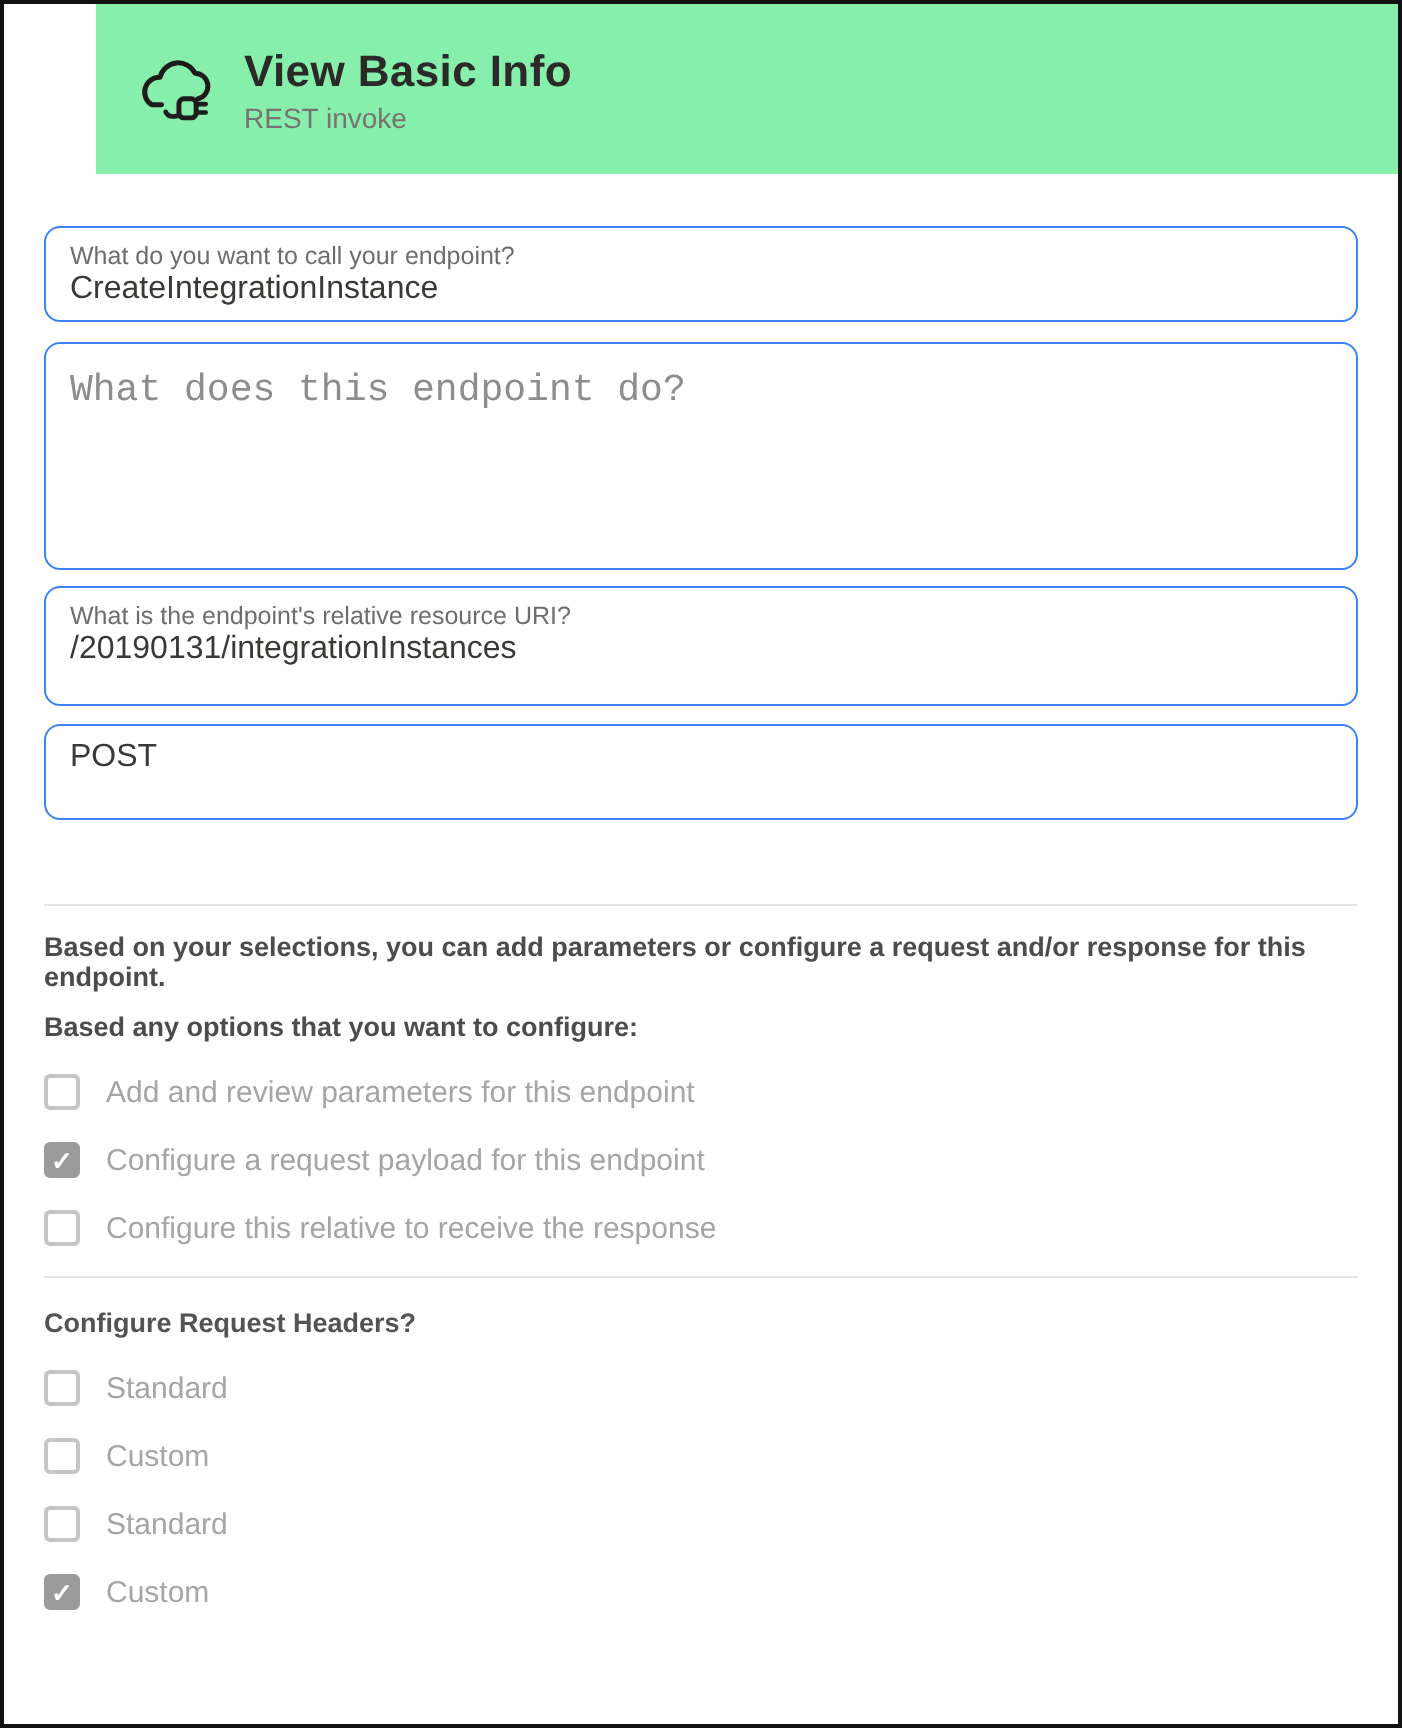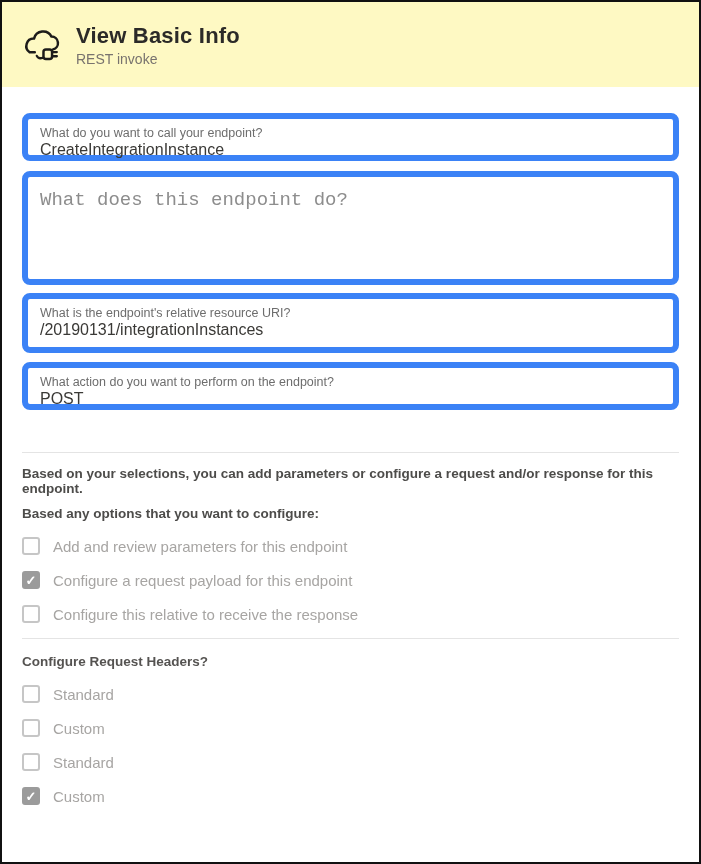--- a/index.html
+++ b/index.html
@@ -10,24 +10,25 @@
     width: 701px;
     height: 864px;
     border: 2px solid #111111;
     background: #ffffff;
     overflow: hidden;
   }
 
   
   .header {
     height: 85px;
-    background: #fef9c3;
+    background: #86efac;
     display: flex;
     align-items: center;
     padding: 0 20px;
+    margin-left: 46px;
   }
   .header-icon {
     width: 42px;
     height: 38px;
     margin-right: 12px;
     flex: 0 0 auto;
     margin-top: 4px;
   }
   .header-titles { display: flex; flex-direction: column; }
   .page-title {
@@ -39,21 +40,21 @@
   .page-subtitle {
     font-size: 14px;
     color: #78736e;
     margin-top: 2px;
   }
 
   
   .main { padding: 0 20px; }
 
   .field-box {
-    border: 6px solid #3b82f6;
+    border: 1px solid #3b82f6;
     border-radius: 8px;
     padding: 7px 12px 6px 12px;
     background: #fff;
   }
   .field-label {
     font-size: 12.5px;
     color: #6d6d6d;
     display: block;
     margin-bottom: 1px;
   }
@@ -165,21 +166,20 @@
     <div class="field-box field-description">
       <textarea placeholder="What does this endpoint do?" style=""></textarea>
     </div>
 
     <div class="field-box field-uri">
       <span class="field-label">What is the endpoint's relative resource URI?</span>
       <input class="field-input" type="text" value="/20190131/integrationInstances" style="">
     </div>
 
     <div class="field-box field-action">
-      <span class="field-label">What action do you want to perform on the endpoint?</span>
       <input class="field-input" type="text" value="POST" style="">
     </div>
 
     <hr class="divider divider-1">
 
     <div class="section-text intro-text">Based on your selections, you can add parameters or configure a request and/or response for this endpoint.</div>
     <div class="section-text prompt-text">Based any options that you want to configure:</div>
 
     <div class="cb-row">
       <span class="cb-box"></span>

